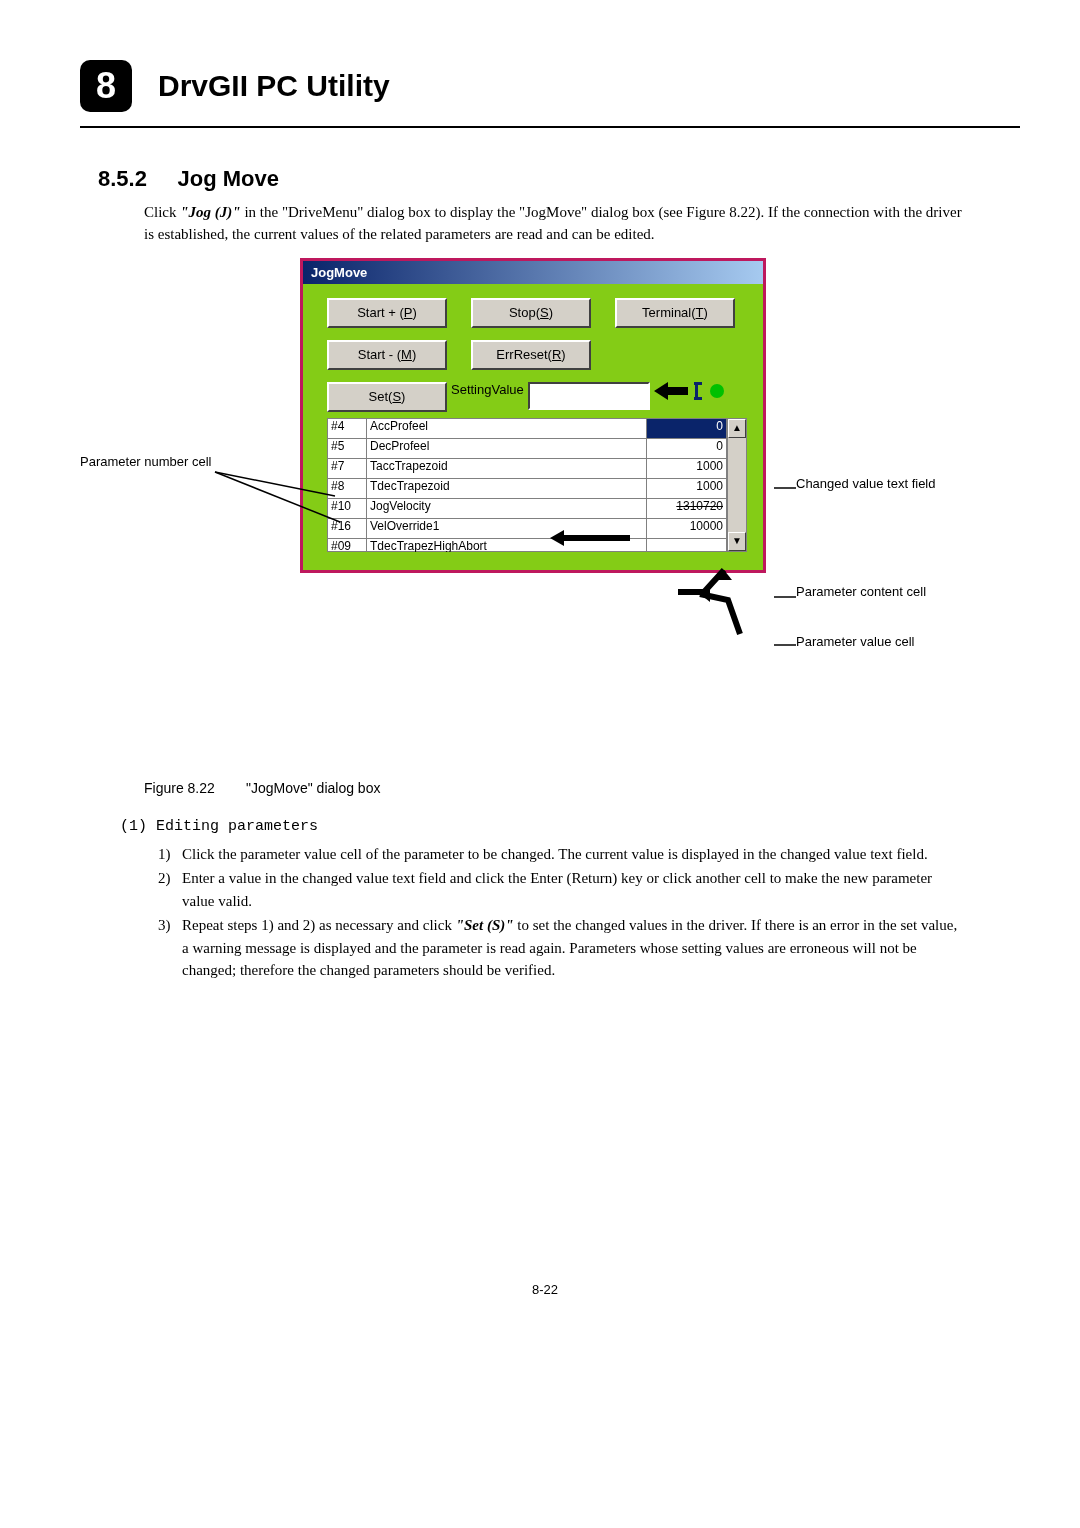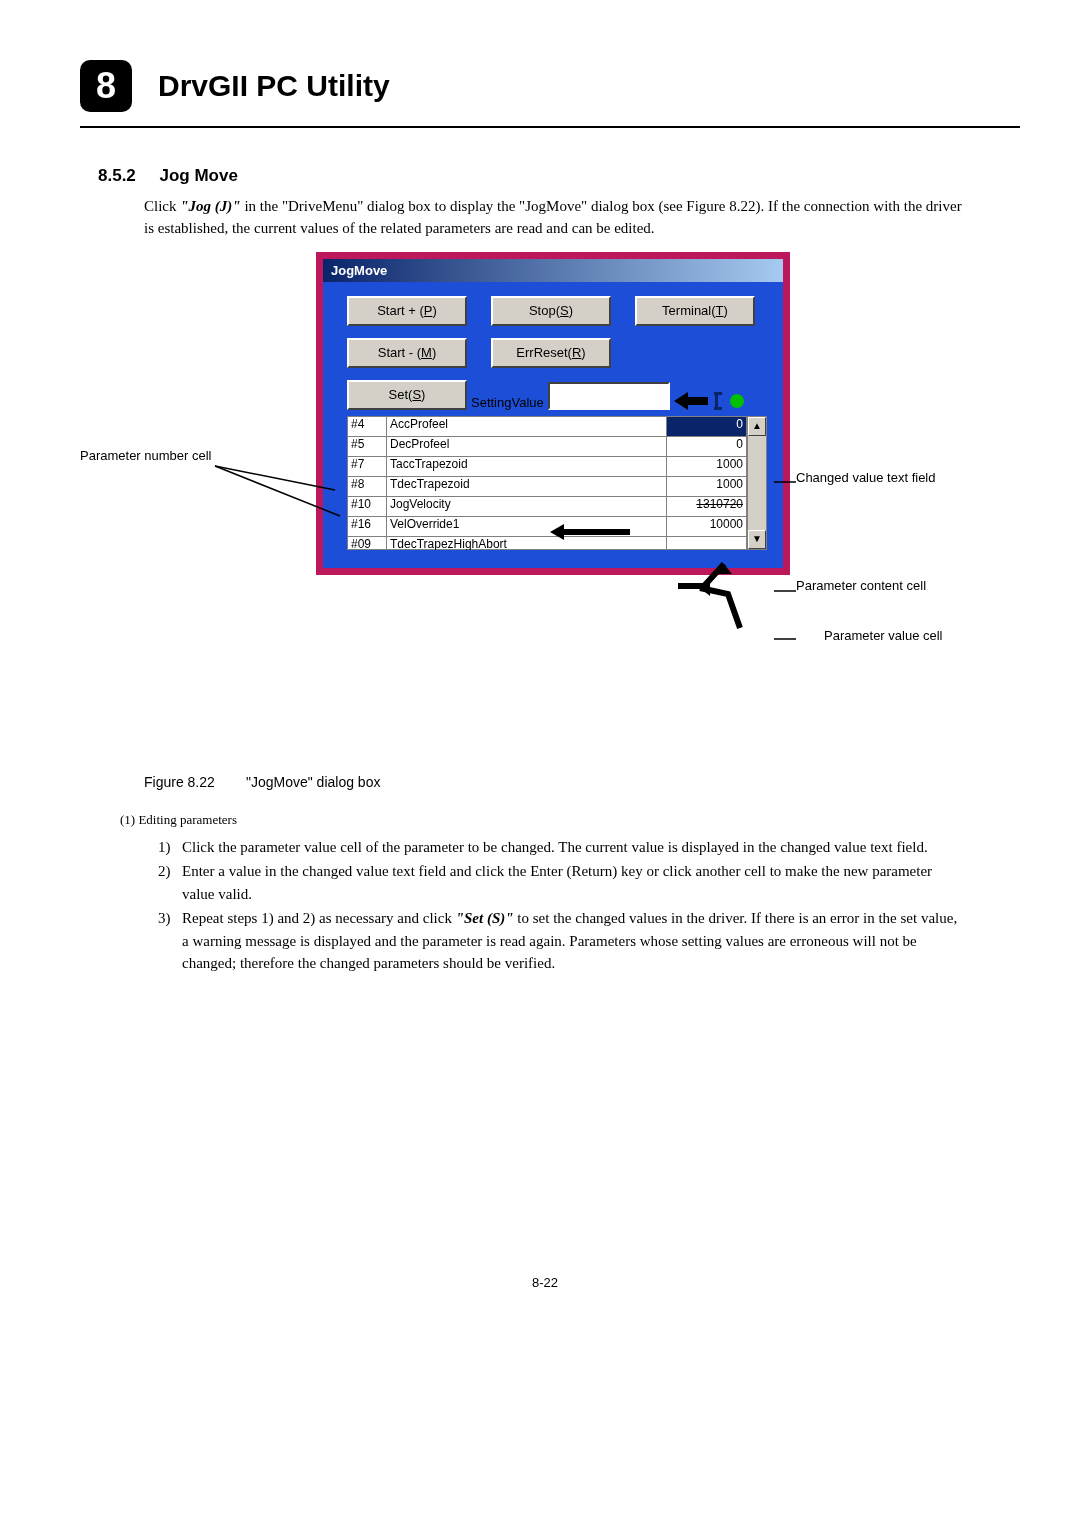--- a/index.html
+++ b/index.html
@@ -47,43 +47,43 @@
   .chapter-line1, .chapter-line2 {
     position: absolute;
     left: 0;
     border: none;
     border-top: 2px solid #000;
     height: 0;
   }
   .chapter-line1 { width: 940px; top: 0; }
   .subheading {
     font-family: Arial, sans-serif;
-    font-size: 17px;
+    font-size: 22px;
     font-weight: bold;
     margin: 18px 0 10px 18px;
   }
   .bodytext {
     margin: 0 0 12px 64px;
     font-size: 15px;
     line-height: 1.45;
     width: 820px;
   }
   .fig-wrap {
     position: relative;
     width: 900px;
     height: 500px;
     margin: 10px 0 0 0;
   }
   .dialog {
     position: absolute;
-    left: 236px;
+    left: 220px;
     top: 0;
     width: 460px;
-    background: #1d4ed8;
-    border: 7px solid #be185d;
+    background: #84cc16;
+    border: 3px solid #be185d;
     font-family: "MS Sans Serif", Tahoma, sans-serif;
     font-size: 13px;
   }
   .titlebar {
     background: linear-gradient(to right, #0a246a, #a6caf0);
     color: #fff;
     font-weight: bold;
     padding: 4px 8px;
     font-size: 13px;
   }
@@ -103,21 +103,21 @@
     border-bottom: 2px solid #404040;
     font-family: "MS Sans Serif", Tahoma, sans-serif;
     font-size: 13px;
     width: 120px;
     height: 30px;
     cursor: pointer;
   }
   .winbtn .mn { text-decoration: underline; }
   .setrow {
     display: flex;
-    align-items: flex-end;
+    align-items: flex-start;
     gap: 4px;
     margin: 12px 0 4px 0;
   }
   .setting-input {
     width: 110px;
     height: 24px;
     border-top: 2px solid #404040;
     border-left: 2px solid #404040;
     border-right: 2px solid #fff;
     border-bottom: 2px solid #fff;
@@ -212,22 +212,22 @@
     position: absolute;
     font-family: Arial, sans-serif;
     font-size: 13px;
   }
   .caption {
     font-family: Arial, sans-serif;
     font-size: 14px;
     margin: 22px 0 22px 64px;
   }
   .small-head {
-    font-family: Liberation Serif, serif;
-    font-size: 13px;
+    font-family: Liberation Mono, monospace;
+    font-size: 15px;
     margin: 16px 0 8px 40px;
   }
   .numlist {
     margin: 0 0 0 78px;
     font-size: 15px;
     line-height: 1.5;
     width: 800px;
   }
   .numlist .li {
     display: flex;
@@ -360,21 +360,21 @@
     <div class="annot" style="left:716px; top:218px; width:160px;">Changed value text field</div>
     <svg class="annot" style="left:694px; top:225px;" width="26" height="10">
       <line x1="0" y1="5" x2="22" y2="5" stroke="#000" stroke-width="1.5"></line>
     </svg>
 
     <div class="annot" style="left:716px; top:326px; width:160px;">Parameter content cell</div>
     <svg class="annot" style="left:694px; top:334px;" width="26" height="10">
       <line x1="0" y1="5" x2="22" y2="5" stroke="#000" stroke-width="1.5"></line>
     </svg>
 
-    <div class="annot" style="left:744px; top:376px; width:180px;">Parameter value cell</div>
+    <div class="annot" style="left:716px; top:376px; width:180px;">Parameter value cell</div>
     <svg class="annot" style="left:694px; top:382px;" width="26" height="10">
       <line x1="0" y1="5" x2="22" y2="5" stroke="#000" stroke-width="1.5"></line>
     </svg>
 
     <svg class="annot" style="left:470px; top:272px;" width="80" height="16">
       <polygon points="0,8 14,0 14,5 80,5 80,11 14,11 14,16" fill="#000"></polygon>
     </svg>
     <svg class="annot" style="left:598px; top:312px;" width="60" height="60">
       <polyline points="46,0 26,22 0,22" fill="none" stroke="#000" stroke-width="6"></polyline>
       <polygon points="46,0 54,10 38,10" fill="#000"></polygon>

